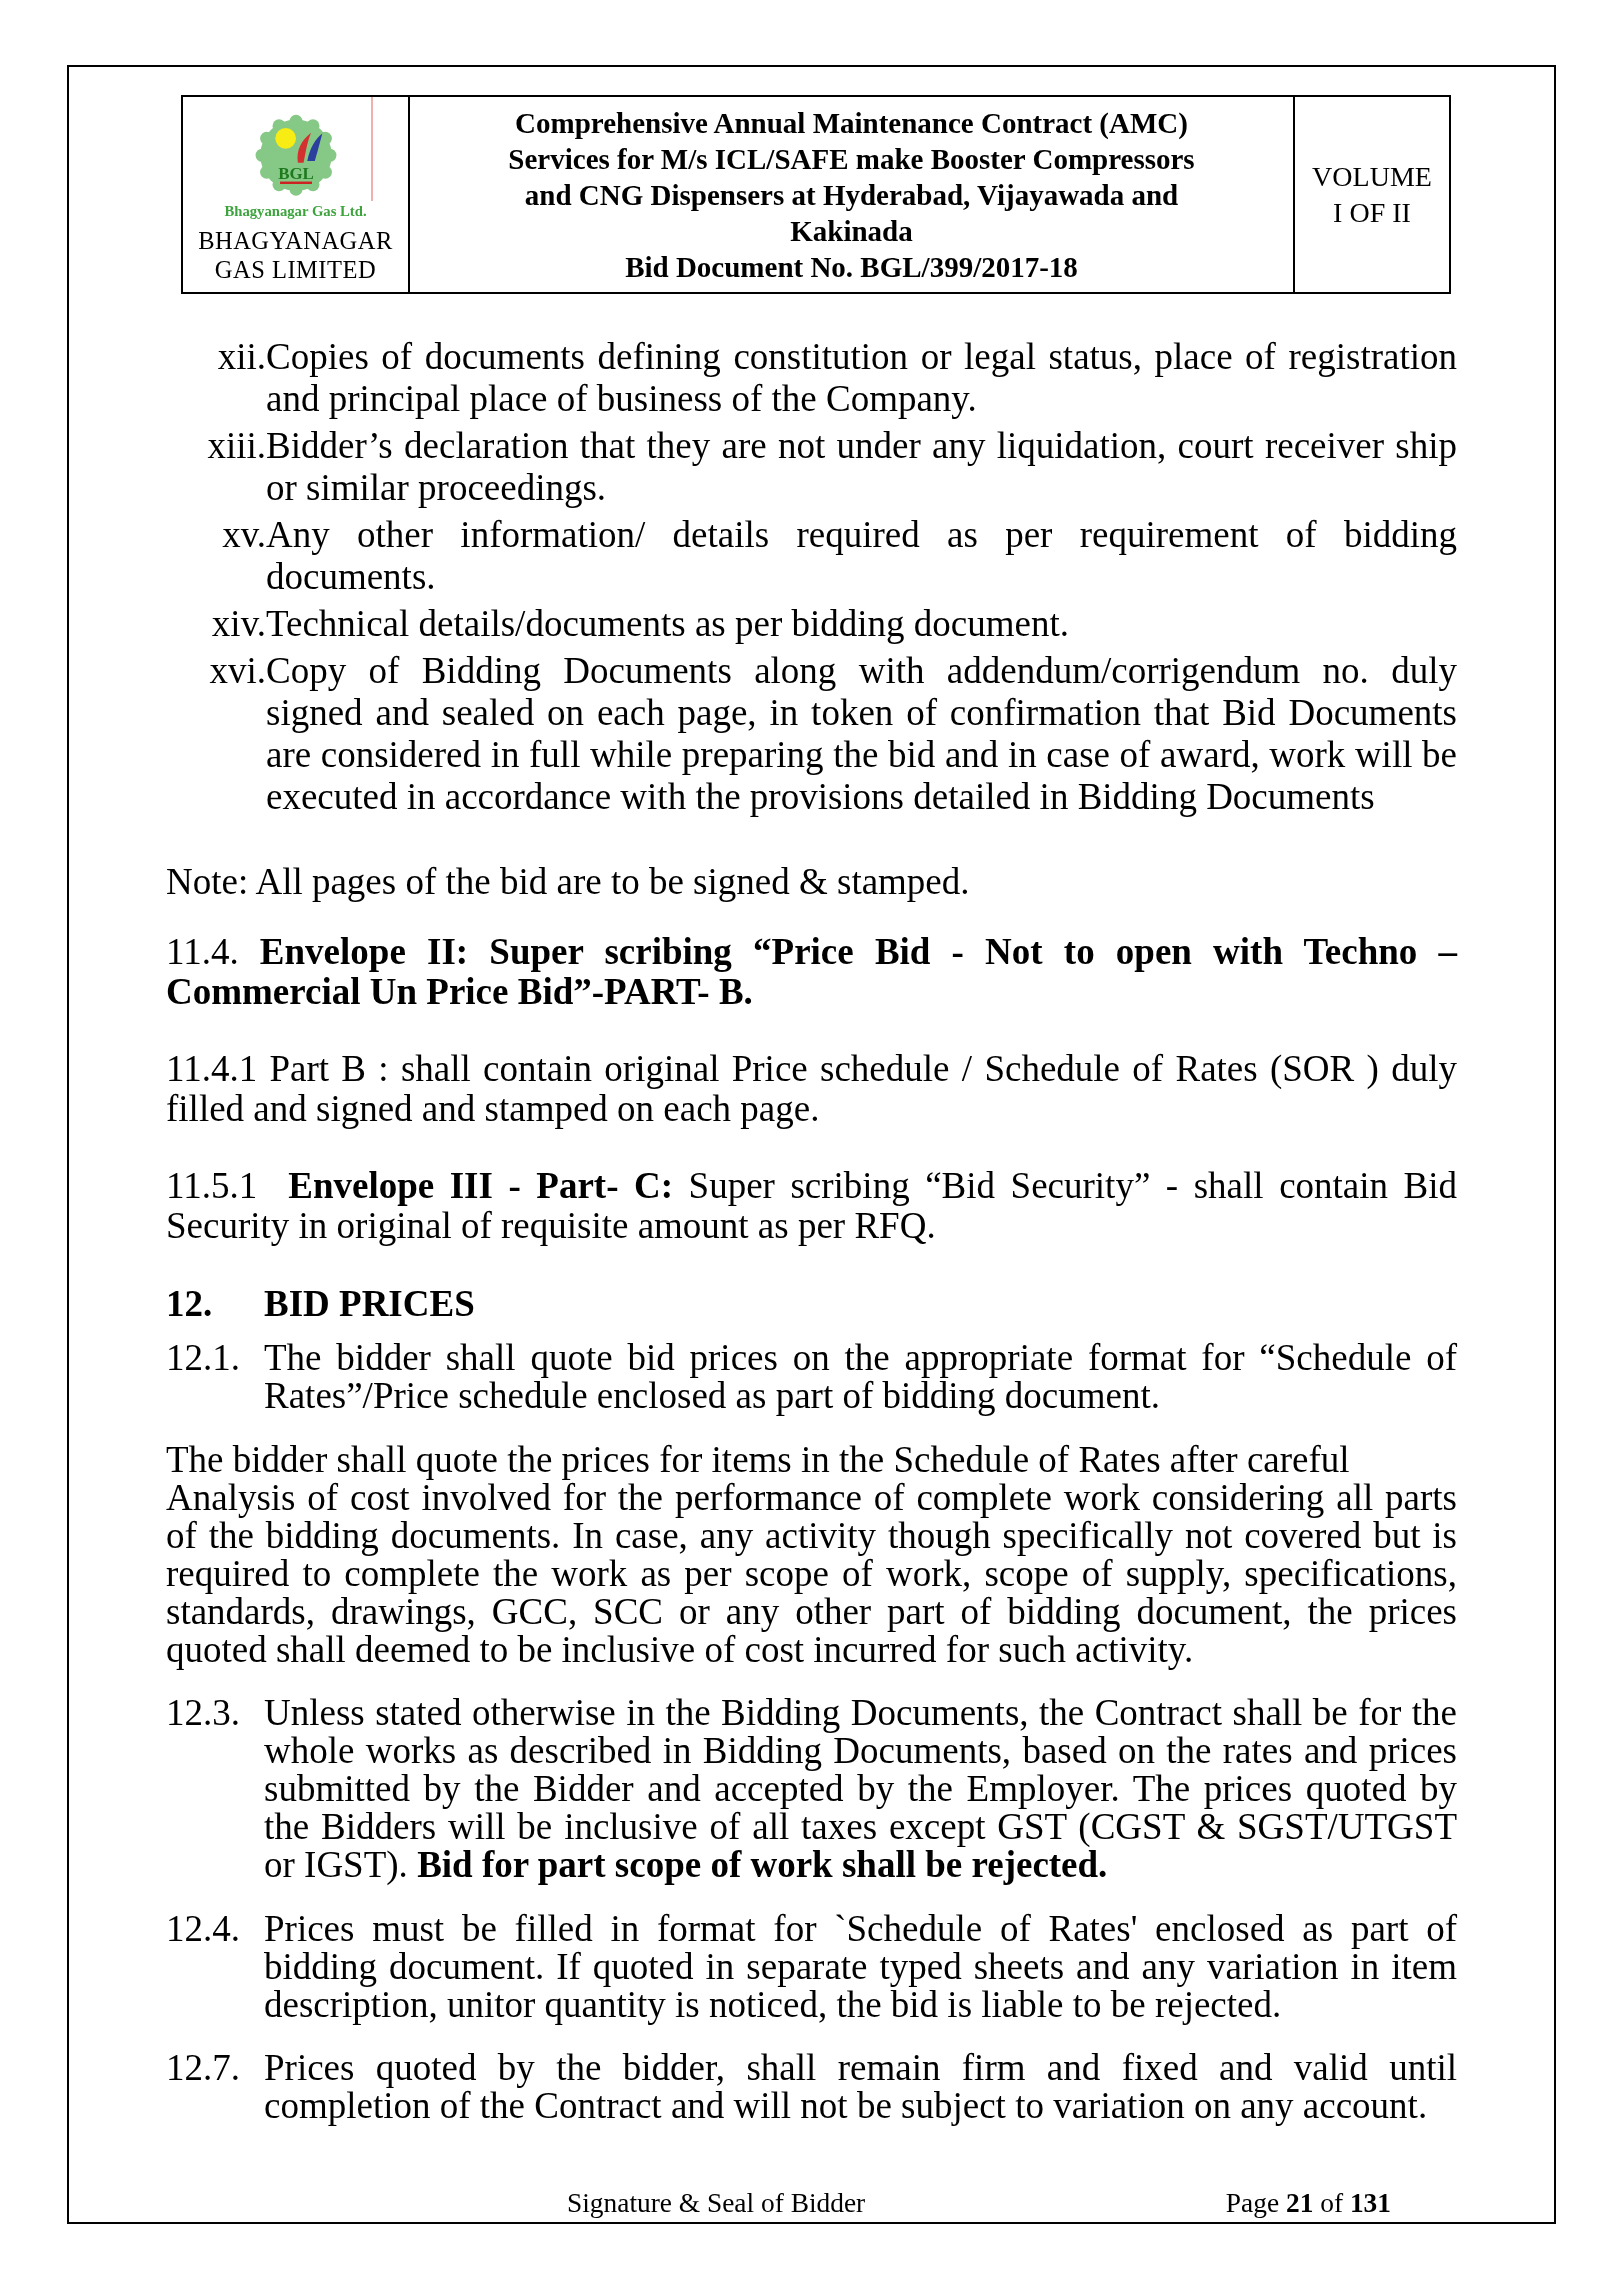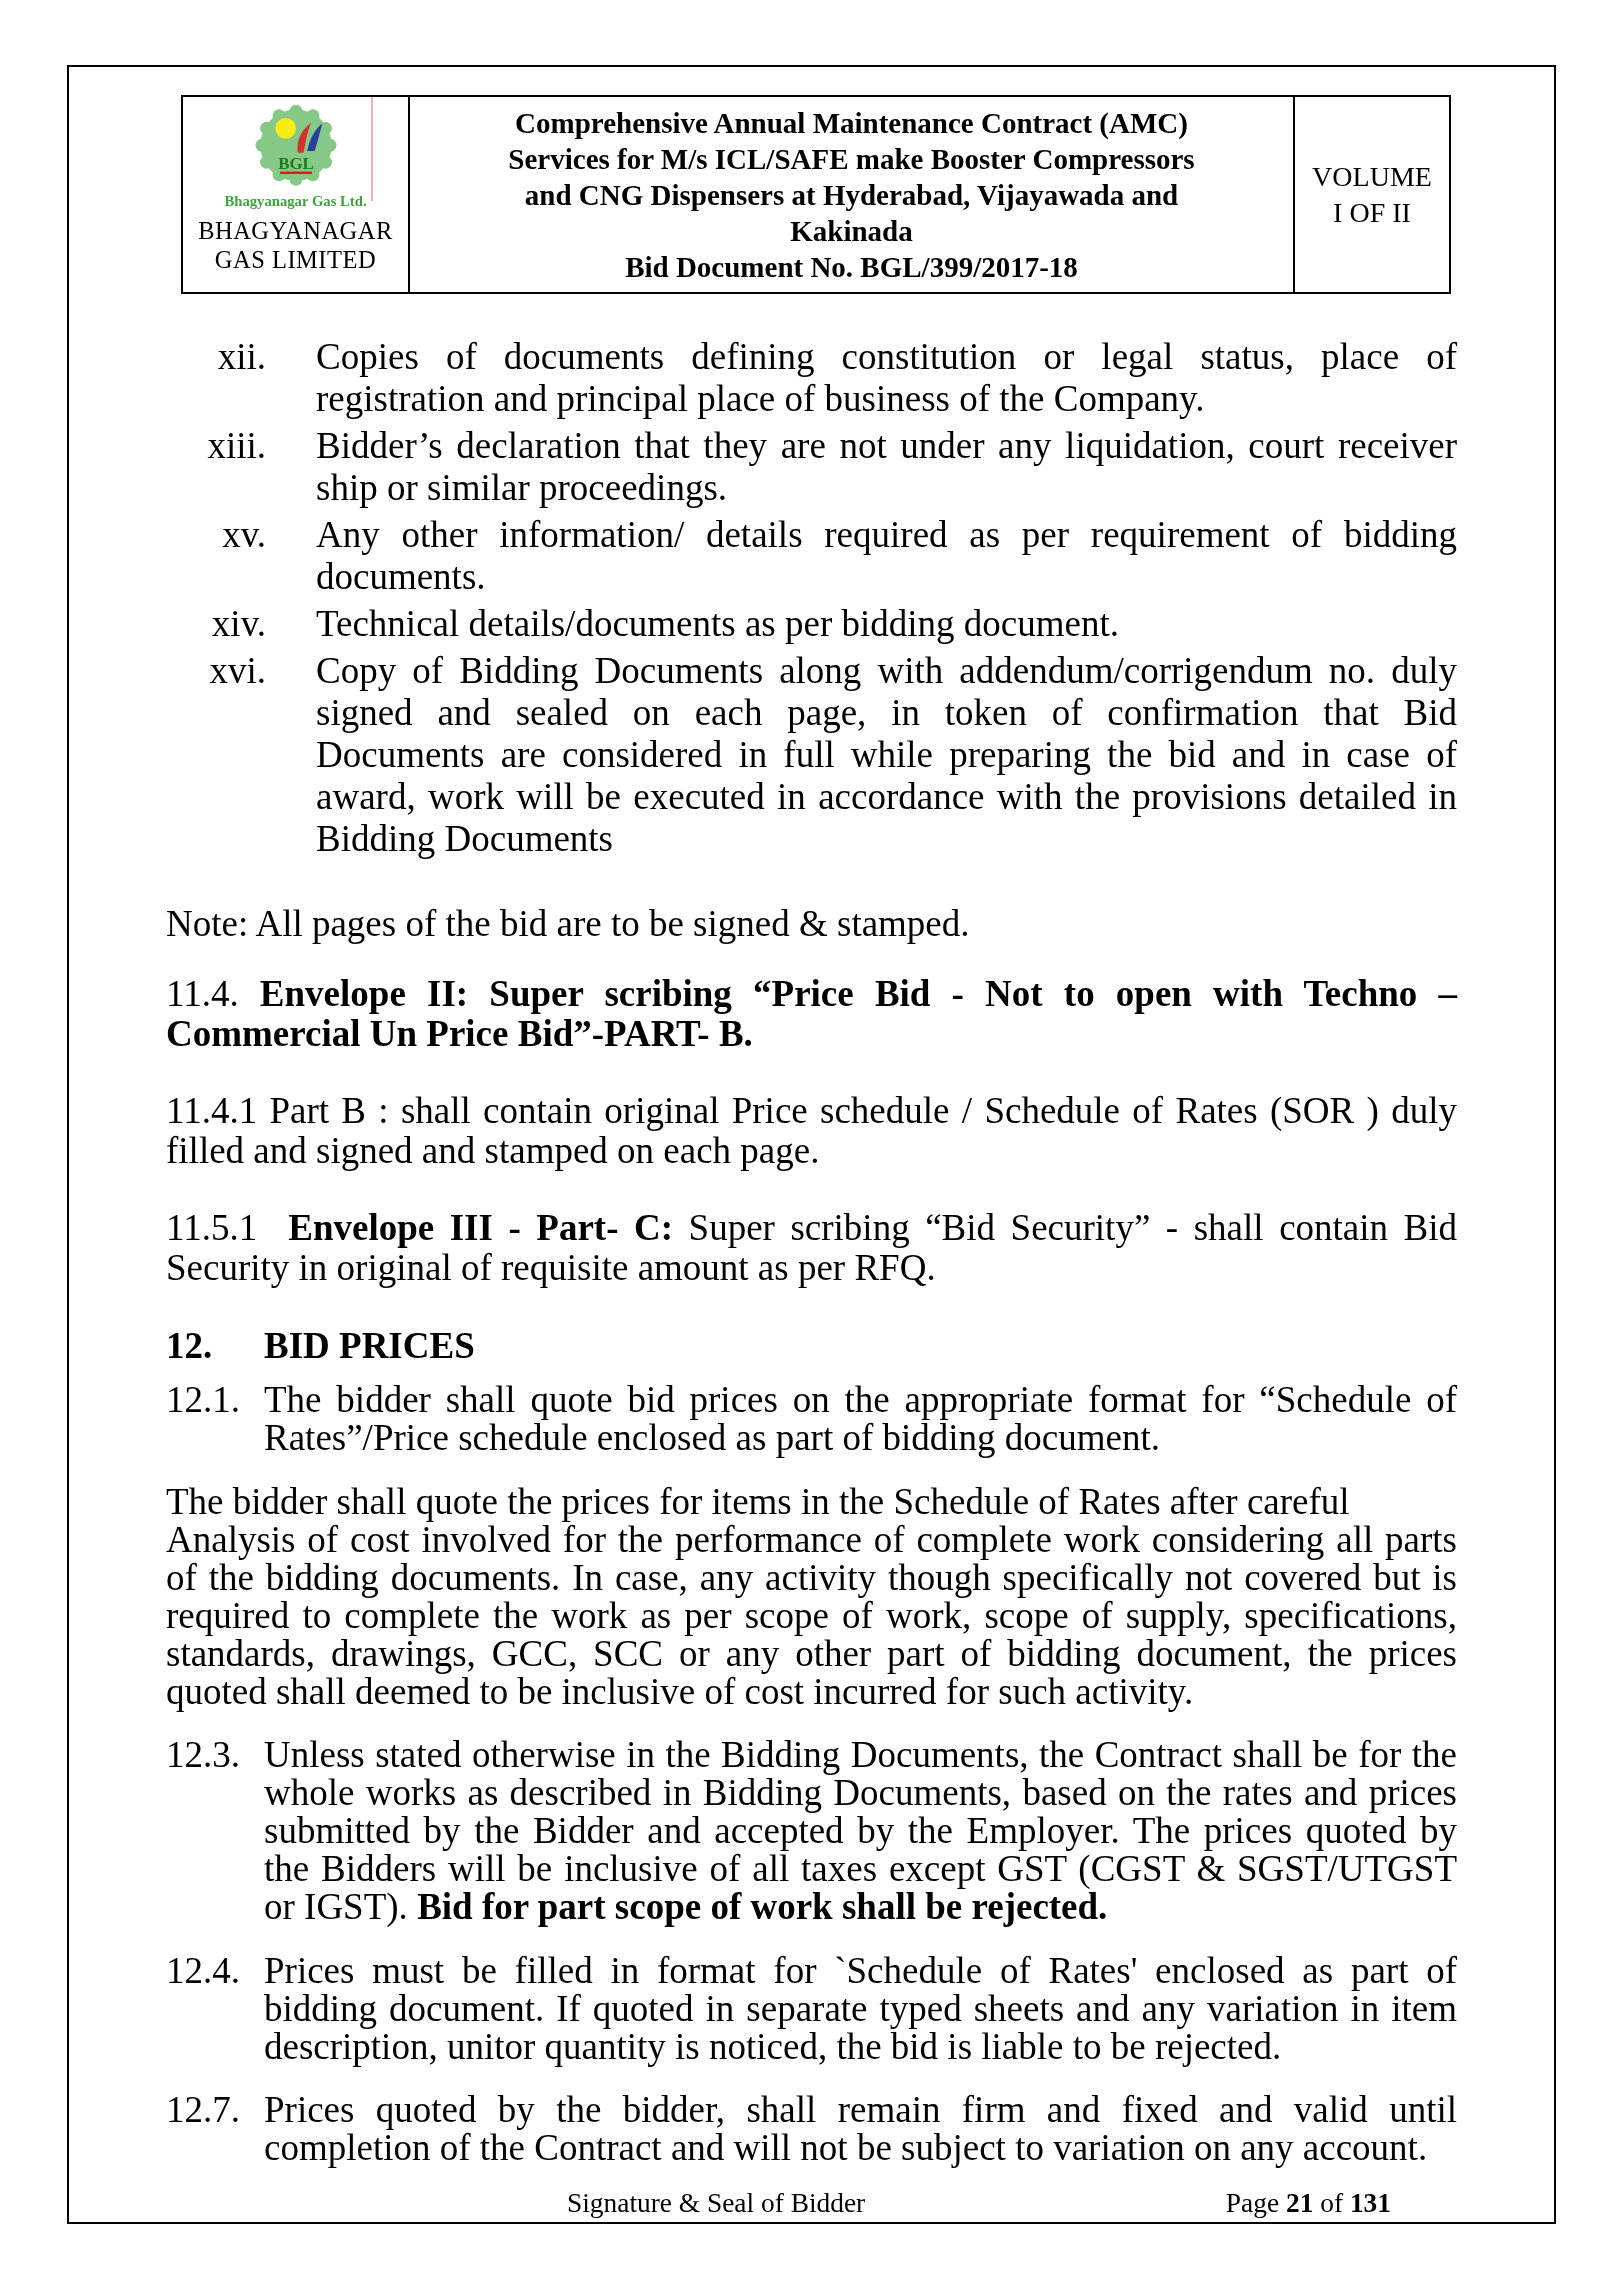--- a/index.html
+++ b/index.html
@@ -11,38 +11,38 @@
     position:absolute;left:67px;top:65px;width:1489px;height:2159px;
     border:2px solid #000;box-sizing:border-box;
   }
   
   .hdr-table{
     position:absolute;left:181px;top:95px;width:1270px;height:199px;
     border:2.9px solid #000;box-sizing:border-box;display:flex;background:#fff;
   }
   .hdr-cell{box-sizing:border-box;}
   .cell-logo{width:227px;border-right:2.9px solid #000;position:relative;
-    display:flex;flex-direction:column;align-items:center;padding-top:5px;}
+    display:flex;flex-direction:column;align-items:center;padding-top:15px;}
   .cell-title{flex:1;border-right:2.9px solid #000;display:flex;flex-direction:column;
     justify-content:center;text-align:center;font-weight:bold;font-size:29px;line-height:36px;padding:2px 5.9px;}
   .cell-volume{width:154px;display:flex;flex-direction:column;justify-content:center;
     text-align:center;font-size:28px;line-height:36px;}
   .red-artifact{position:absolute;left:188px;top:0;width:2px;height:104px;background:#f0b0ae;}
   .brand-small{font-size:14.7px;line-height:15.7px;color:#3da43d;font-weight:bold;margin-top:-2px;}
   .org-name{font-size:24.5px;line-height:29px;text-align:center;margin-top:5.9px;letter-spacing:0.5px;}
   
   .body-content{
     position:absolute;left:67px;top:293px;width:1489px;box-sizing:border-box;
     padding:0 99px;font-size:37px;
   }
   .intro-list{margin-top:43px;}
   .intro-item{display:flex;line-height:42px;}
   .intro-item + .intro-item{margin-top:4.9px;}
   .roman-num{width:100px;text-align:right;flex-shrink:0;}
-  .intro-text{margin-left:50px;flex:1;text-align:justify;font-family:Liberation Serif, serif;}
+  .intro-text{flex:1;text-align:justify;font-family:Liberation Serif, serif;}
   .note-line{margin-top:43px;line-height:42px;}
   .p114{margin-top:29px;line-height:40px;text-align:justify;}
   .p1141{margin-top:23.5px;line-height:40px;text-align:justify;}
   .p1151{margin-top:33px;line-height:40px;text-align:justify;}
   .s12{margin-top:27.4px;display:flex;font-weight:bold;line-height:41px;}
   .item-num{width:98px;flex-shrink:0;text-align:left;}
   .item12{display:flex;line-height:38px;}
   .item12.first{margin-top:15.7px;}
   .item12 + .item12{margin-top:25.5px;}
   .item-text{flex:1;text-align:justify;}

